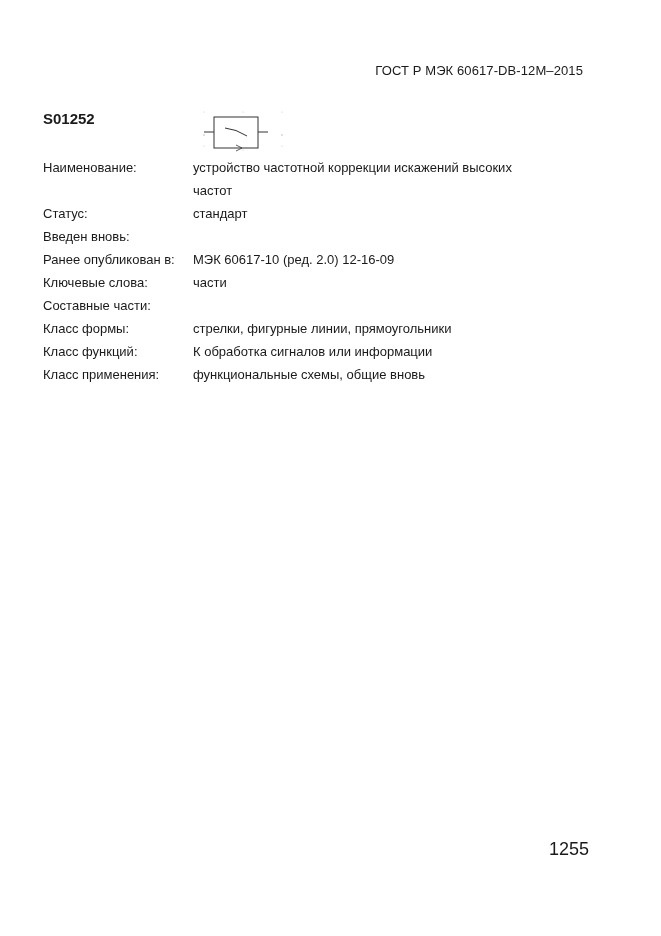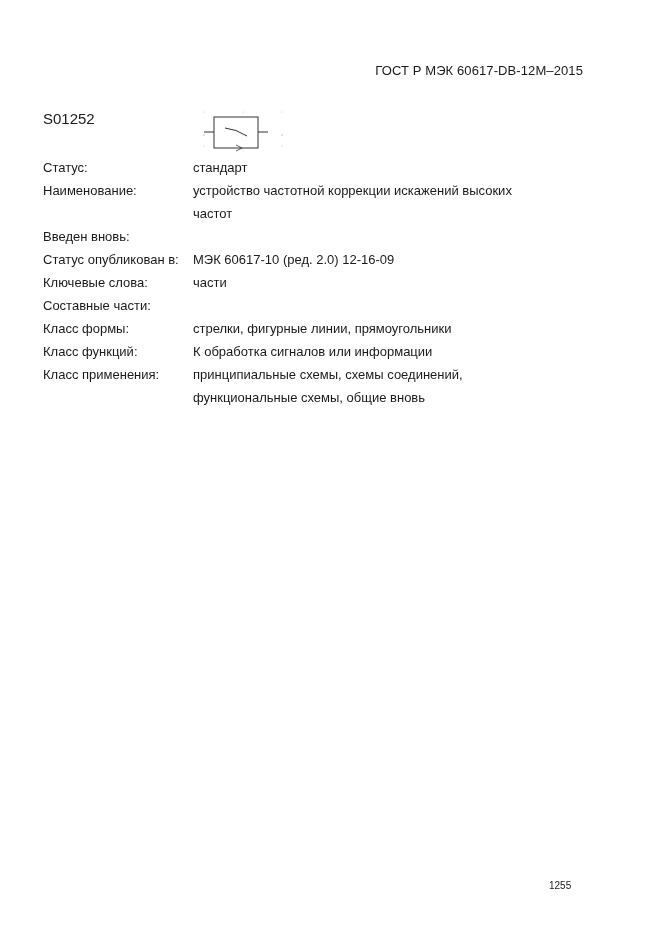--- a/index.html
+++ b/index.html
@@ -1,25 +1,25 @@
 <!DOCTYPE html>
 <html><head>
 <meta charset="utf-8">
 <style>
   html, body { margin: 0; padding: 0; background: #ffffff; }
   body { width: 661px; height: 936px; position: relative; overflow: hidden;
          font-family: "Liberation Sans", sans-serif; color: #1a1a1a; }
   .header { position: absolute; top: 63px; right: 78px; font-size: 13px; font-weight: normal; letter-spacing: 0.1px; }
-  .code { position: absolute; top: 110px; left: 43px; font-size: 15px; font-weight: normal; }
+  .code { position: absolute; top: 110px; left: 43px; font-size: 15px; font-weight: bold; }
   .symbol { position: absolute; left: 198px; top: 108px; width: 90px; height: 44px; }
   .rows { position: absolute; top: 156px; left: 43px; font-size: 13px; }
   .row { display: flex; line-height: 23px; }
   .label { width: 150px; flex: 0 0 150px; }
   .value { width: 360px; }
-  .page-num { position: absolute; top: 880px; left: 549px; font-size: 10px; }
+  .page-num { position: absolute; top: 839px; left: 549px; font-size: 18px; }
 </style>
 </head>
 <body>
 
 <div class="header">ГОСТ Р МЭК 60617-DB-12M–2015</div>
 
 <div class="code">S01252</div>
 
 <svg class="symbol" viewBox="0 0 90 44">
   <g fill="#bbb">
@@ -34,54 +34,53 @@
   </g>
   <rect x="16" y="9" width="44" height="31" fill="none" stroke="#333" stroke-width="1"></rect>
   <line x1="6" y1="24" x2="16" y2="24" stroke="#333" stroke-width="1"></line>
   <line x1="60" y1="24" x2="70" y2="24" stroke="#333" stroke-width="1"></line>
   <path d="M27 20 Q38 21 49 28" fill="none" stroke="#333" stroke-width="1"></path>
   <path d="M38 37 L44 40 L38 43" fill="none" stroke="#333" stroke-width="0.8"></path>
 </svg>
 
 <div class="rows">
   <div class="row">
-    <div class="label">Статус:</div>
-    <div class="value">стандарт</div>
-  </div>
-  <div class="row">
     <div class="label">Наименование:</div>
     <div class="value">
       <div>устройство частотной коррекции  искажений высоких</div>
       <div>частот</div>
     </div>
   </div>
   <div class="row">
+    <div class="label">Статус:</div>
+    <div class="value">стандарт</div>
+  </div>
+  <div class="row">
     <div class="label">Введен вновь:</div>
   </div>
   <div class="row">
-    <div class="label">Статус опубликован в:</div>
+    <div class="label">Ранее опубликован в:</div>
     <div class="value">МЭК 60617-10 (ред. 2.0) 12-16-09</div>
   </div>
   <div class="row">
     <div class="label">Ключевые слова:</div>
     <div class="value">части</div>
   </div>
   <div class="row">
     <div class="label">Составные части:</div>
   </div>
   <div class="row">
     <div class="label">Класс формы:</div>
     <div class="value">стрелки, фигурные линии, прямоугольники</div>
   </div>
   <div class="row">
     <div class="label">Класс функций:</div>
     <div class="value">К обработка сигналов или информации</div>
   </div>
   <div class="row">
     <div class="label">Класс применения:</div>
     <div class="value">
-      <div>принципиальные схемы, схемы соединений,</div>
       <div>функциональные схемы, общие вновь</div>
     </div>
   </div>
 </div>
 
 <div class="page-num">1255</div>
 
 </body></html>

